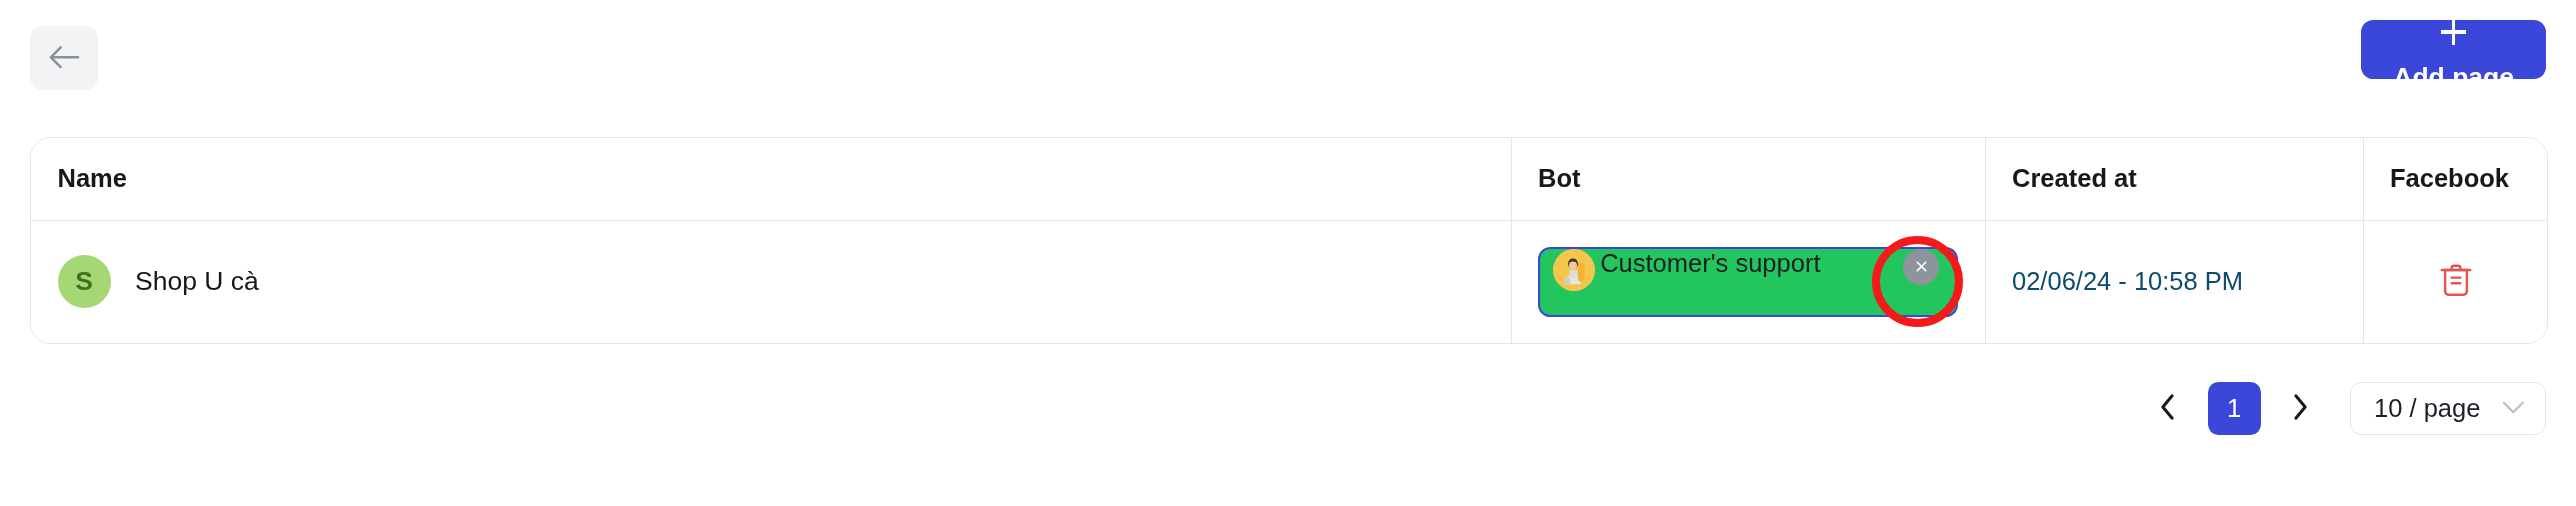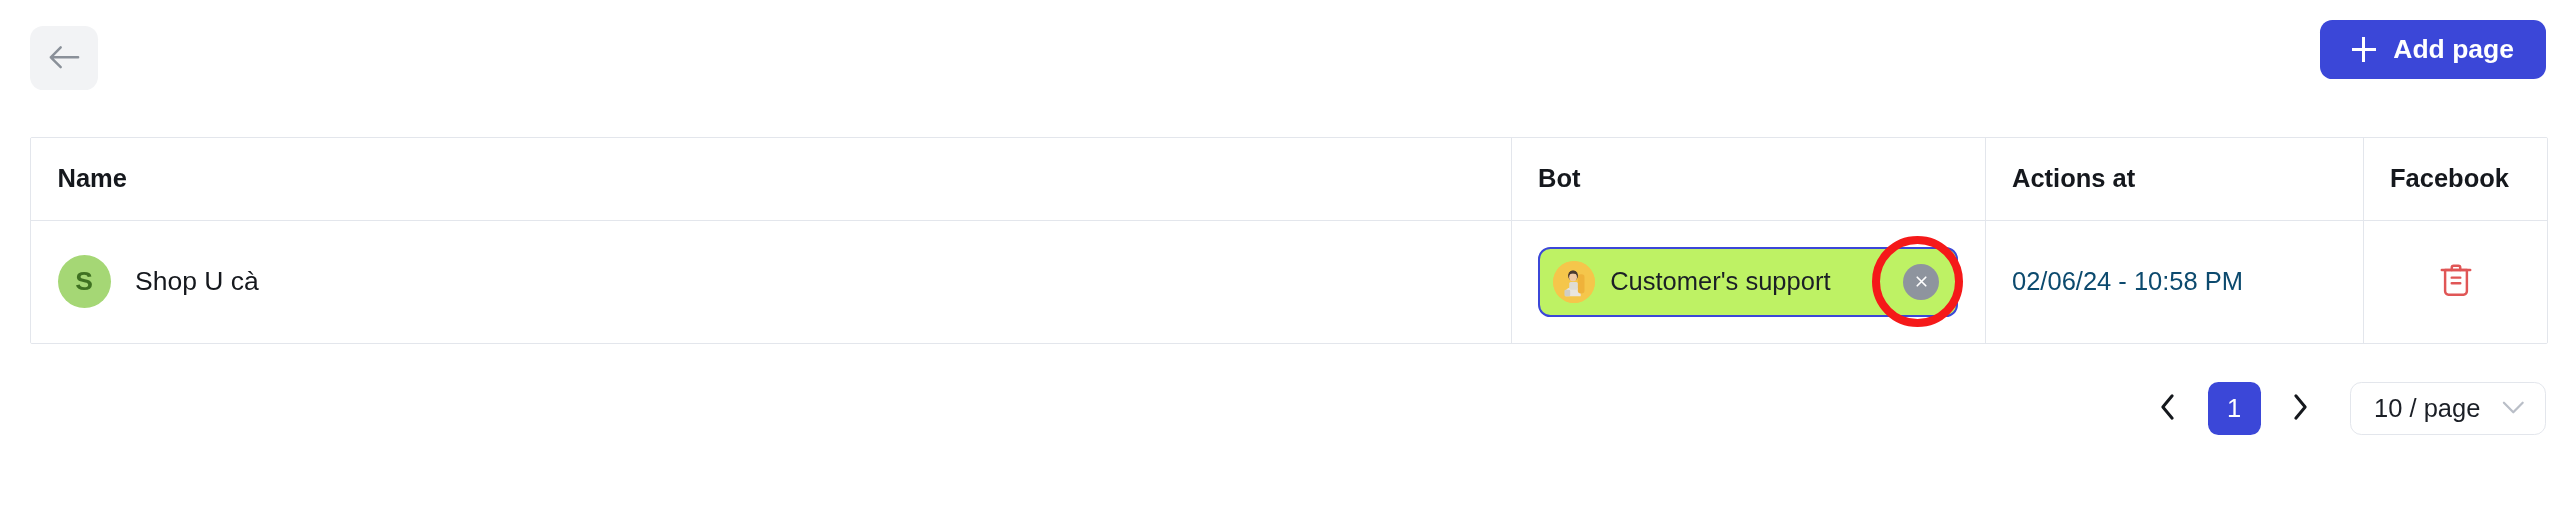--- a/index.html
+++ b/index.html
@@ -79,20 +79,21 @@
     border: none;
     border-radius: 12.3px;
     font-family: "Liberation Sans", sans-serif;
     font-size: 26.5px;
     font-weight: 700;
     display: flex;
     align-items: center;
     gap: 17px;
     cursor: pointer;
     white-space: nowrap;
+    flex-direction: column;
   }
   .plus-icon {
     display: inline-block;
     width: 24.6px; height: 24.6px;
     position: relative;
     flex: 0 0 auto;
   }
   .plus-icon::before, .plus-icon::after {
     content: "";
     position: absolute;
@@ -102,21 +103,21 @@
   .plus-icon::after  { left: 0; top: 10.4px; width: 24.6px; height: 3.3px; }
 
   
   .table-card {
     position: absolute;
     left: 30px; top: 137px;
     width: 2518px;
     height: 207px;
     background: #ffffff;
     border: 1.5px solid #e3e6ec;
-    border-radius: 2px;
+    border-radius: 21px;
     overflow: hidden;
   }
   .table {
     width: 100%;
     border-collapse: collapse;
     table-layout: fixed;
   }
   .table th, .table td {
     text-align: left;
     vertical-align: middle;
@@ -175,25 +176,25 @@
     position: relative;
     display: flex;
     align-items: center;
   }
   .bot-select {
     position: relative;
     width: 426px;
     height: 70px;
     border: 2.3px solid #3b47d8;
     border-radius: 12.3px;
-    background: #bef264;
-    display: flex;
-    align-items: center;
+    background: #22c55e;
+    display: flex;
+    align-items: flex-start;
     padding: 0 17px 0 13.2px;
-    gap: 15px;
+    gap: 5px;
     cursor: pointer;
   }
   .bot-avatar {
     width: 42px; height: 42px;
     border-radius: 50%;
     background: #f5c64b;
     flex: 0 0 auto;
     position: relative;
     overflow: hidden;
   }
@@ -332,21 +333,21 @@
       <colgroup>
         <col class="col-name">
           <col class="col-bot">
           <col class="col-created">
           <col class="col-actions">
       </colgroup>
       <thead>
         <tr>
           <th>Name</th>
           <th>Bot</th>
-          <th>Actions at</th>
+          <th>Created at</th>
           <th>Facebook</th>
         </tr>
       </thead>
       <tbody>
         <tr>
 
           <td>
             <div class="name-cell-inner">
               <span class="avatar">S</span>
               <span class="page-name">Shop U cà</span>

